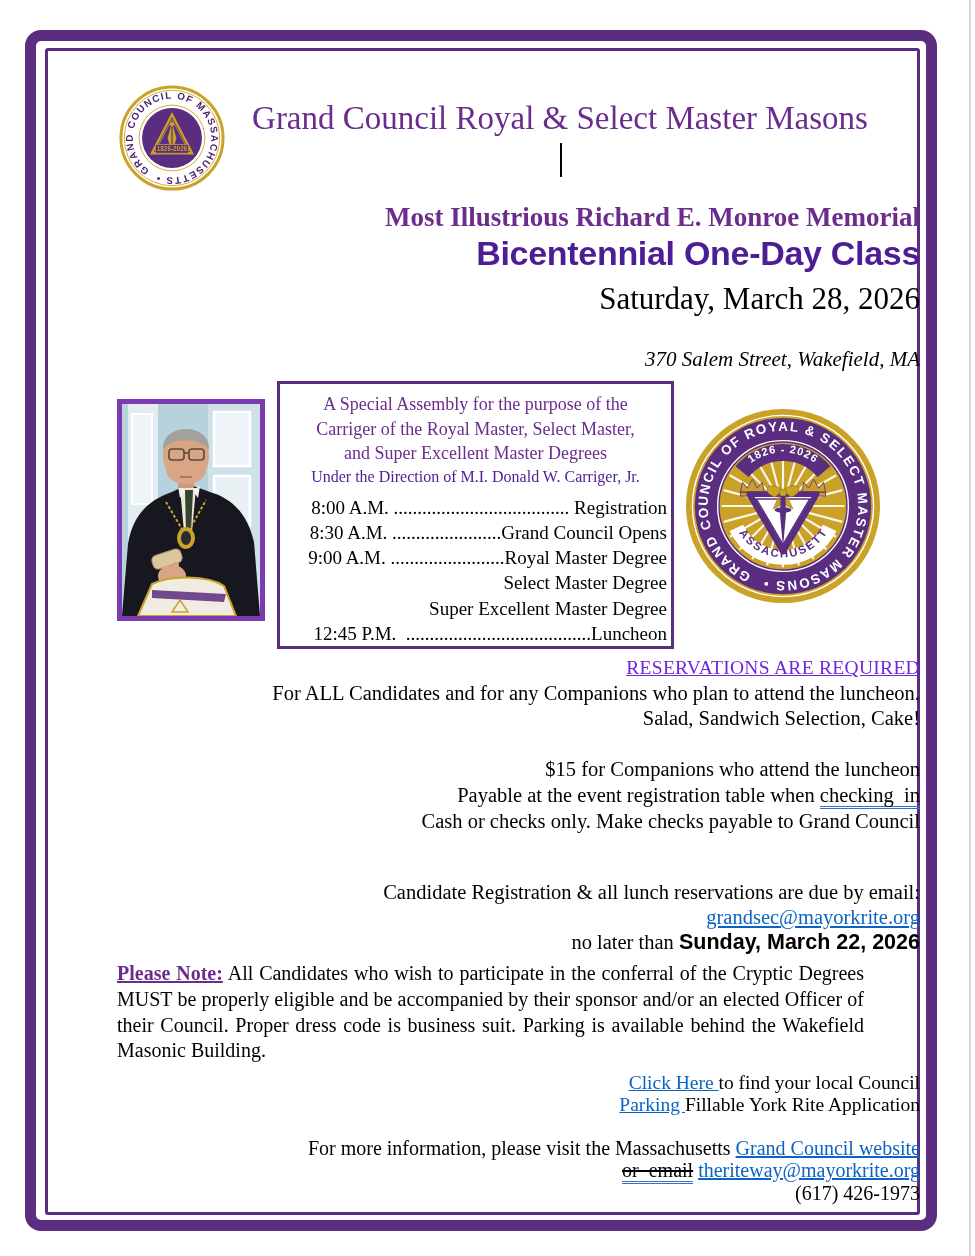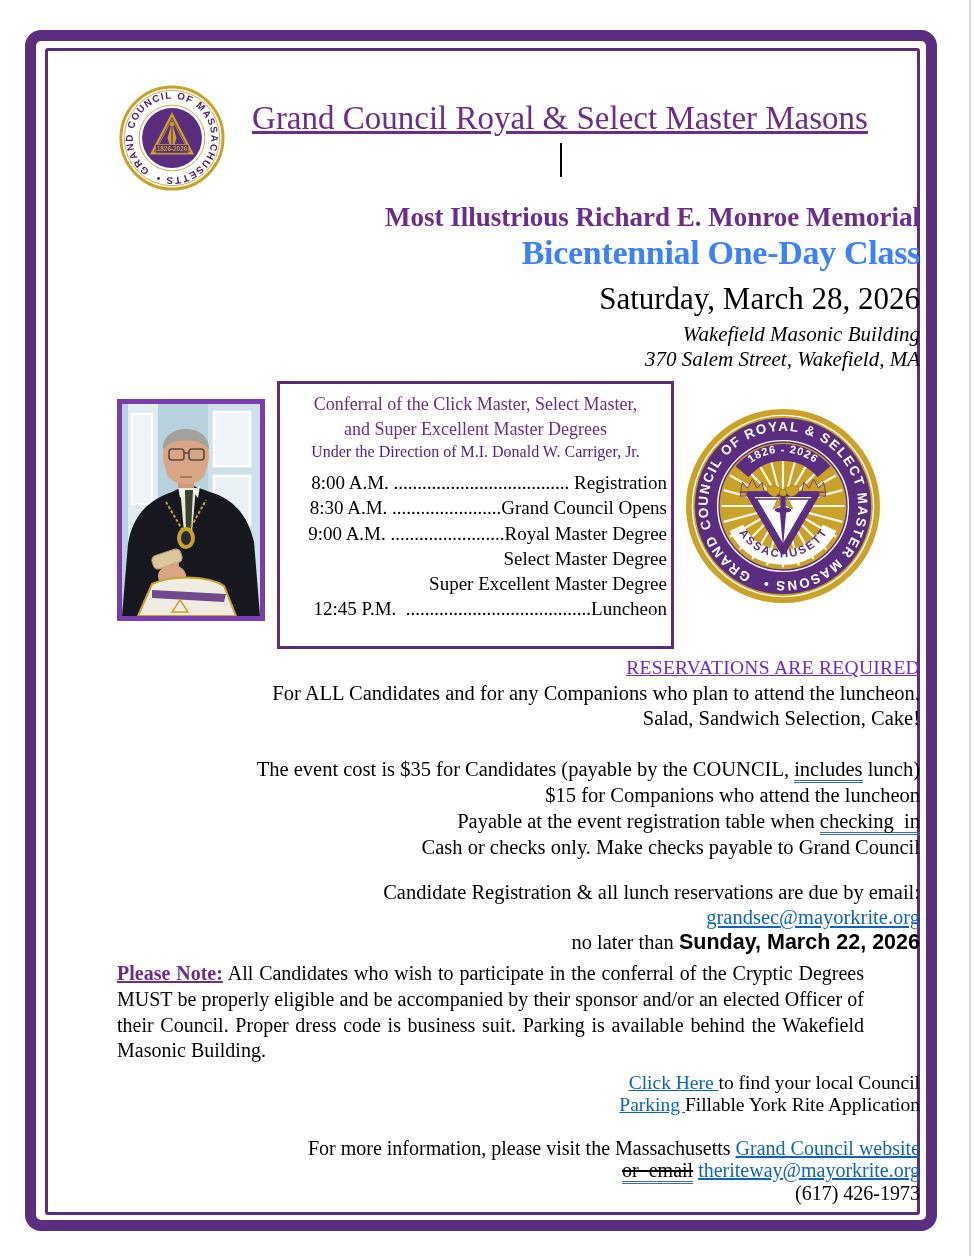--- a/index.html
+++ b/index.html
@@ -7,25 +7,25 @@
     position:relative;width:975px;height:1256px;background:#fff;overflow:hidden;
     font-family:"Liberation Serif",serif;color:#000;box-sizing:border-box;
   }
   .right-edge{position:absolute;top:0;bottom:0;right:4px;width:2px;background:#d7d7d7;}
   .frame-outer{position:absolute;left:25px;top:30px;width:890px;height:1179px;
     border:11px solid #5a2d80;border-radius:16px;}
   .frame-inner{position:absolute;left:45px;top:48px;width:869px;height:1161px;
     border:3px solid #5a2d80;border-radius:3px;}
   .abs{position:absolute;}
   .center{left:50px;width:870px;text-align:right;}
-  .hdr{left:180px;width:760px;text-align:center;font-size:33px;line-height:42px;color:#6b2c8e;text-decoration:underline;}
+  .hdr{left:180px;width:760px;text-align:center;font-size:33px;line-height:42px;color:#6b2c8e;}
   .cursor{display:inline-block;width:2px;height:34px;background:#000;vertical-align:-6px;margin-left:2px;}
   .memorial{font-weight:bold;font-size:27px;color:#6b2c8e;}
-  .bicent{font-family:Liberation Serif, serif;font-weight:bold;font-size:34px;
-    letter-spacing:-0.3px;color:#3b82f6;}
+  .bicent{font-family:Liberation Sans, sans-serif;font-weight:bold;font-size:34px;
+    letter-spacing:-0.3px;color:#4c1d95;}
   .date{font-size:31px;}
   .venue{font-style:italic;font-size:21px;}
   .photo-frame{left:117px;top:399px;width:138px;height:212px;border:5px solid #7a3cae;background:#b7d2dc;}
   .abox{left:277px;top:381px;width:391px;height:262px;border:3px solid #5a2d80;
     background:#fff;box-sizing:content-box;}
   .abox-purple{padding-top:8px;text-align:center;color:#6b2c8e;font-size:18px;line-height:24.5px;}
   .abox-director{text-align:center;color:#4c1d95;font-size:16px;line-height:22px;}
   .sched{margin-top:7px;padding:0 4px 0 6px;font-size:19px;line-height:25.3px;text-align:right;color:#000;}
   .sched-line{white-space:pre;}
   .seal-right{left:684px;top:407px;width:198px;height:198px;}
@@ -72,21 +72,20 @@
   </svg>
 
   <div class="abs hdr" style="top:97px;">
     <div>Grand Council Royal &amp; Select Master Masons</div>
     <div><span class="cursor"></span></div>
   </div>
 
   <div class="abs center memorial" style="top:202px;">Most Illustrious Richard E. Monroe Memorial</div>
   <div class="abs center bicent" style="top:234px;">Bicentennial One-Day Class</div>
   <div class="abs center date" style="top:281px;">Saturday, March 28, 2026</div>
-  <div class="abs center venue" style="top:322px;">Wakefield Masonic Building</div>
   <div class="abs center venue" style="top:347px;">370 Salem Street, Wakefield, MA</div>
 
   <div class="abs photo-frame">
     <svg width="138" height="212" viewBox="0 0 138 212">
       <rect x="0" y="0" width="138" height="212" fill="#b7d2dc"></rect>
       <rect x="6" y="0" width="30" height="212" fill="#e2ecf1"></rect>
       <rect x="10" y="10" width="20" height="90" fill="#eef4f7" stroke="#ffffff" stroke-width="2"></rect>
       <rect x="86" y="0" width="52" height="212" fill="#cfe0e8"></rect>
       <rect x="92" y="8" width="36" height="54" fill="#eef4f7" stroke="#ffffff" stroke-width="2.5"></rect>
       <rect x="92" y="72" width="36" height="50" fill="#eaf1f5" stroke="#ffffff" stroke-width="2.5"></rect>
@@ -115,21 +114,22 @@
       <ellipse cx="50" cy="172" rx="14" ry="11" fill="#d8a585"></ellipse>
       <circle cx="43" cy="178" r="2.2" fill="#c9a227"></circle>
       <path d="M16,212 L30,180 C48,171 86,171 102,182 L114,212 Z" fill="#f0ece2" stroke="#c9a227" stroke-width="2"></path>
       <path d="M30,186 L104,190 L102,198 L30,194 Z" fill="#5a2d80" opacity="0.85"></path>
       <path d="M58,196 L66,208 L50,208 Z" fill="none" stroke="#c9a227" stroke-width="1.5"></path>
     </svg>
   </div>
 
   <div class="abs abox">
     <div class="abox-purple">
-      <div>Conferral of the Click Master, Select Master,</div>
+      <div>A Special Assembly for the purpose of the</div>
+      <div>Carriger of the Royal Master, Select Master,</div>
       <div>and Super Excellent Master Degrees</div>
     </div>
     <div class="abox-director">Under the Direction of M.I. Donald W. Carriger, Jr.</div>
     <div class="sched">
       <div class="sched-line">8:00 A.M. ..................................... Registration</div>
       <div class="sched-line">8:30 A.M. .......................Grand Council Opens</div>
       <div class="sched-line">9:00 A.M. ........................Royal Master Degree</div>
       <div class="sched-line">Select Master Degree</div>
       <div class="sched-line">Super Excellent Master Degree</div>
       <div class="sched-line">12:45 P.M.  .......................................Luncheon</div>
@@ -205,21 +205,20 @@
     <text font-family="Liberation Sans, sans-serif" font-size="13.5" font-weight="bold" fill="#ffffff">
       <textPath href="#rring" textLength="462">GRAND COUNCIL OF ROYAL &amp; SELECT MASTER MASONS •</textPath>
     </text>
   </svg>
 
   <div class="abs center resv-h" style="top:657px;">RESERVATIONS ARE REQUIRED</div>
   <div class="abs center body20" style="top:682px;">For ALL Candidates and for any Companions who plan to attend the luncheon.</div>
   <div class="abs center body20" style="top:707px;">Salad, Sandwich Selection, Cake!</div>
 
   <div class="abs center costblock" style="top:756px;">
-    <div><span>The event cost is $35 for Candidates (payable by the COUNCIL, </span><span class="grammar-mark">includes</span><span> lunch)</span></div>
     <div>$15 for Companions who attend the luncheon</div>
     <div><span>Payable at the event registration table when </span><span class="grammar-mark">checking  in</span></div>
     <div>Cash or checks only. Make checks payable to Grand Council</div>
   </div>
 
   <div class="abs center body20" style="top:881px;">Candidate Registration &amp; all lunch reservations are due by email:</div>
   <div class="abs center body20" style="top:906px;">
     <a class="link">grandsec@mayorkrite.org</a>
   </div>
   <div class="abs center body20" style="top:930px;">

